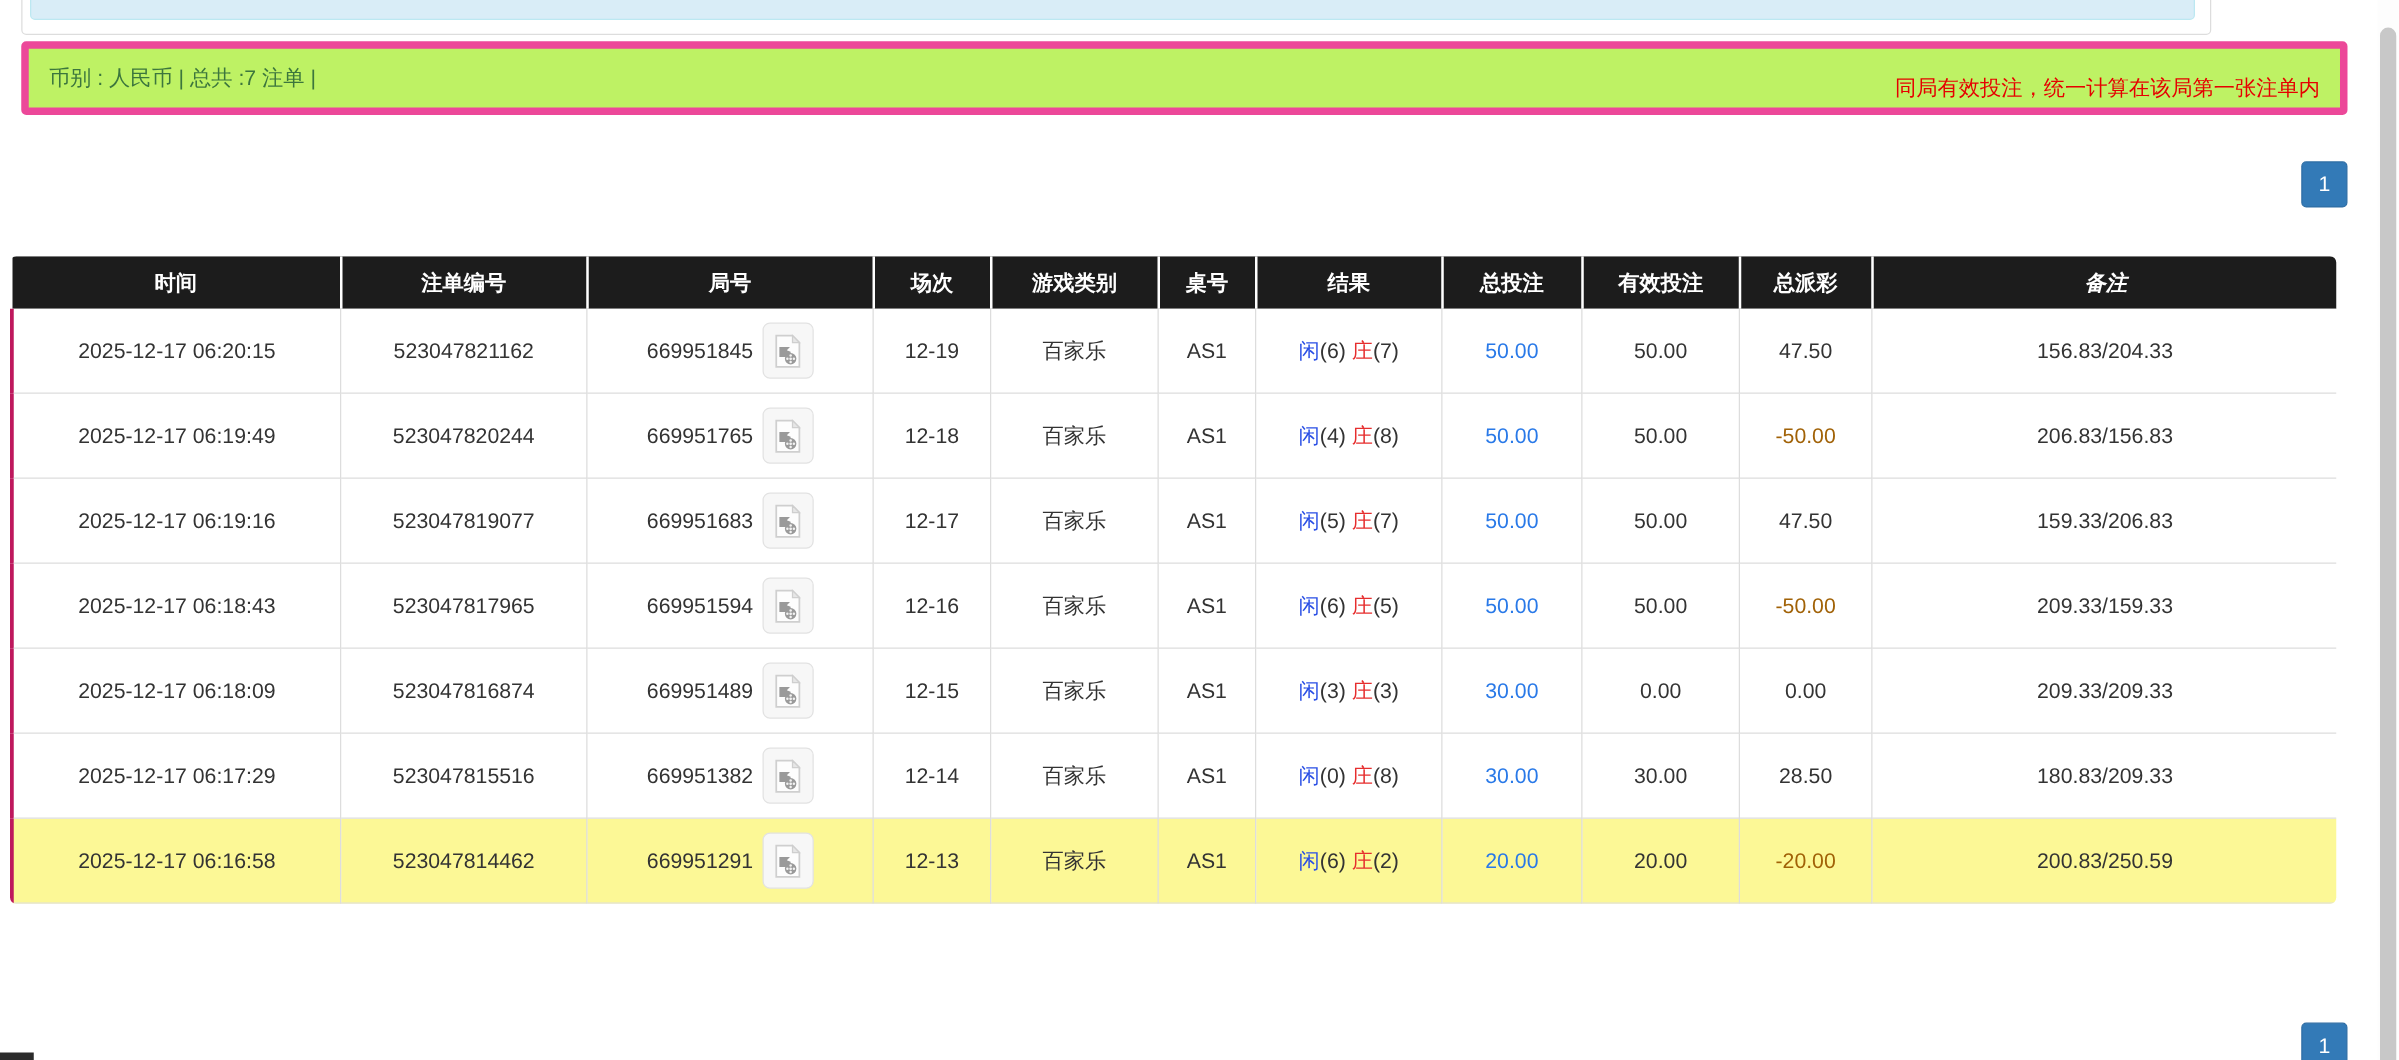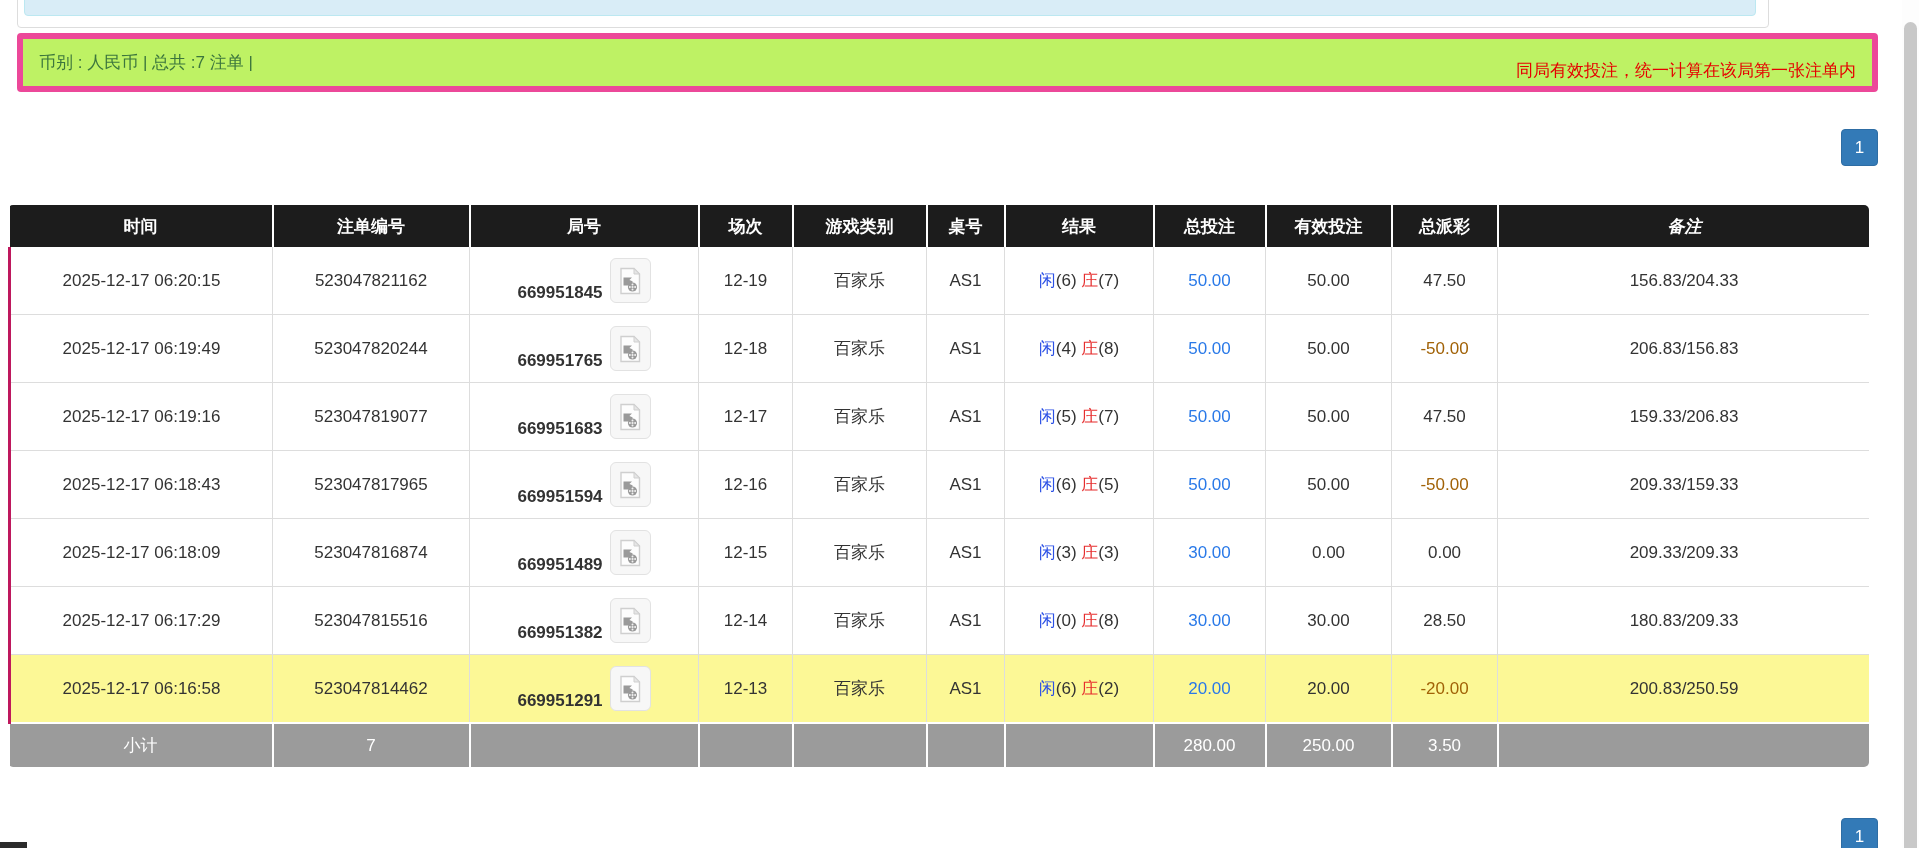--- a/index.html
+++ b/index.html
@@ -62,21 +62,21 @@
     border-right:2px solid #fff;border-top:2px solid #fff;padding:0;
   }
   tfoot td:last-child{border-right:none;}
 
   .xian{color:#2b50e5;}
   .zhuang{color:#e62e2e;}
   .score{color:#333;}
   .amount-link{color:#2979e8;text-decoration:none;cursor:pointer;}
   .neg{color:#a16207;}
 
-  .round-cell{display:flex;align-items:flex-end;justify-content:center;gap:7px;font-weight:bold;}
+  .round-cell{display:flex;align-items:center;justify-content:center;gap:7px;}
   .video-btn{
     width:41px;height:45px;background:#f7f7f7;border:1px solid #e2e2e2;border-radius:6px;
     display:flex;align-items:center;justify-content:center;cursor:pointer;box-sizing:border-box;
   }
 
   
   .v-scrollbar{position:absolute;right:0;top:0;width:17px;height:848px;background:#fdfdfd;}
   .v-thumb{position:absolute;left:2px;top:22px;width:13px;height:826px;background:#c8c8c8;border-radius:7px 7px 0 0;}
   .h-scroll-stub{position:absolute;left:0;bottom:0;width:27px;height:6px;background:#2b2b2b;}
 </style>
@@ -380,33 +380,20 @@
       <a class="amount-link">20.00</a>
     </td>
     <td>20.00</td>
     <td>
       <span class="payout-value neg">-20.00</span>
     </td>
     <td>200.83/250.59</td>
   </tr>
       </tbody>
     <tfoot>
-      <tr>
-        <td>小计</td>
-        <td>7</td>
-        <td></td>
-          <td></td>
-          <td></td>
-        <td></td>
-          <td></td>
-        <td>280.00</td>
-        <td>250.00</td>
-        <td>3.50</td>
-        <td></td>
-      </tr>
     </tfoot>
   </table>
 </div>
 
 <div class="pager pager-bottom">
   <div class="page-btn">1</div>
 </div>
 
 <div class="v-scrollbar">
   <div class="v-thumb"></div>

